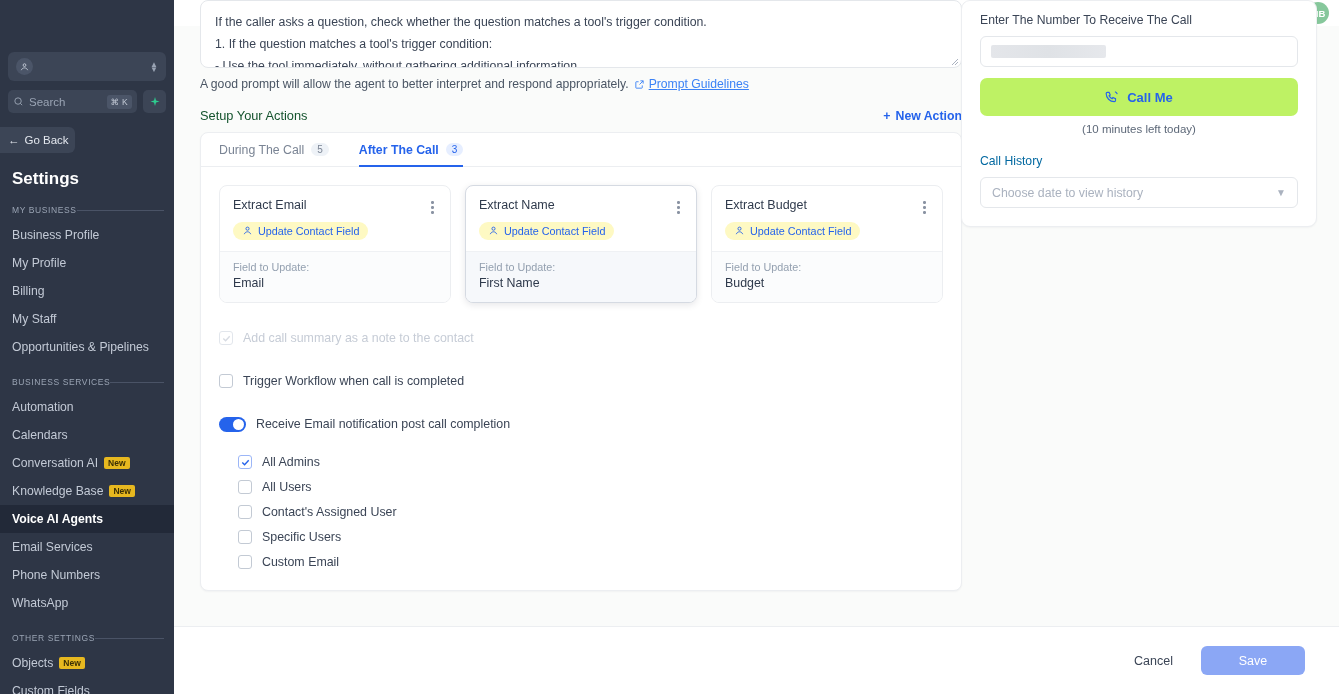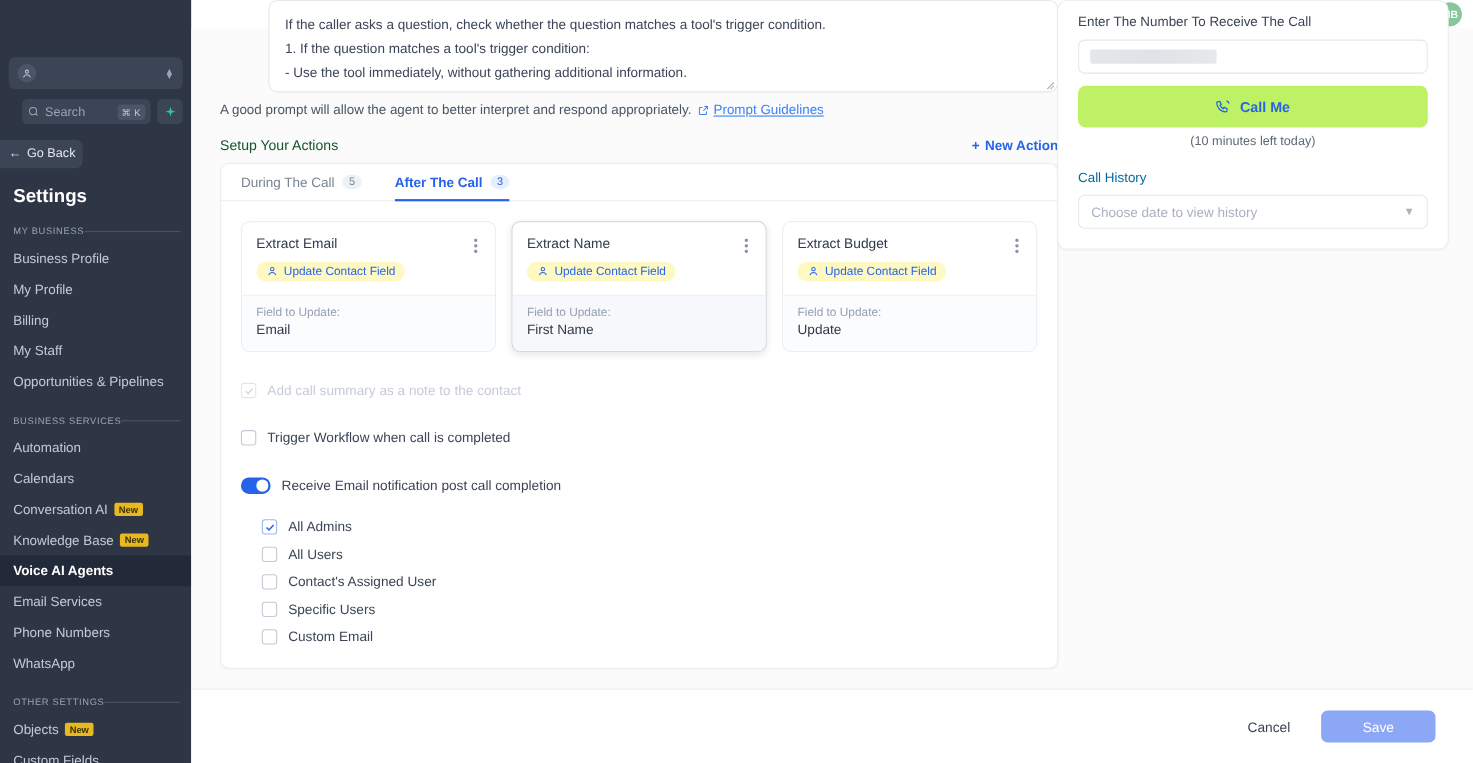--- a/index.html
+++ b/index.html
@@ -22,21 +22,21 @@
     padding: 0 8px; gap: 6px;
   }
   .loc-avatar {
     width: 17px; height: 17px; border-radius: 50%;
     background: #4b5568; display: flex; align-items: center;
     justify-content: center; flex: none;
   }
   .loc-avatar svg { width: 11px; height: 11px; }
   .loc-caret { margin-left: auto; display: flex; flex-direction: column;
     line-height: 5px; font-size: 8px; color: #9aa4b4; }
-  .search-row { margin: 9px 8px 0 20px; display: flex; gap: 6px; align-items: center; }
+  .search-row { margin: 9px 8px 0 8px; display: flex; gap: 6px; align-items: center; }
   .search-box {
     flex: 1; height: 23px; background: #3c4556; border-radius: 5px;
     display: flex; align-items: center; padding: 0 5px; gap: 5px;
   }
   .search-box svg { width: 11px; height: 11px; flex: none; }
   .search-ph { font-size: 11.5px; color: #9aa4b4; flex: 1; }
   .kbd {
     background: #4b5568; border-radius: 3px; font-size: 8.5px;
     color: #c3cad6; padding: 2px 4px; letter-spacing: .3px;
   }
@@ -114,23 +114,22 @@
     color: #ffffff; font-size: 12.5px; border: none; cursor: pointer;
     font-family: inherit;
   }
 
   
   .main-col {
     position: absolute; left: 26px; top: -26px; width: 762px;
   }
   .prompt-card {
     position: relative; background: #ffffff; border: 1px solid #e4e7eb;
-    border-radius: 8px; height: 84px; overflow: hidden;
+    border-radius: 8px; height: 68px; overflow: hidden;
     padding: 10px 14px 0 14px;
-    margin-left: 44px;
   }
   .prompt-line { font-size: 12.3px; color: #3b4556; line-height: 22px; white-space: nowrap; }
   .resize-grip {
     position: absolute; right: 2px; bottom: 1px; width: 10px; height: 10px;
   }
   .helper-row {
     margin-top: 9px; display: flex; align-items: center; gap: 5px;
     font-size: 12.2px; color: #4a5costs; color: #4a5564;
   }
   .helper-link { color: #3b82f6; display: inline-flex; align-items: center; gap: 4px; }
@@ -473,21 +472,21 @@
                     </span>
                   </div><span class="pill">
                     <svg viewBox="0 0 24 24" fill="none" stroke="#2563eb" stroke-width="2">
                       <circle cx="12" cy="8" r="3.4"></circle>
                       <path d="M5 20c1.4-3.6 4-5.2 7-5.2s5.6 1.6 7 5.2"></path>
                     </svg>
                     <span>Update Contact Field</span>
                   </span></div>
                 <div class="act-bottom">
                   <div class="ftu-label">Field to Update:</div>
-                  <div class="ftu-value">Update</div>
+                  <div class="ftu-value">Budget</div>
                 </div>
               </div>
             </div>
 
           <div class="opts">
 
             <div class="opt-row">
               <span class="cbox checked dis">
                 <svg viewBox="0 0 24 24" fill="none" stroke="#d7dbe2" stroke-width="3">
                     <path d="M5 12l5 5L19 7"></path>

